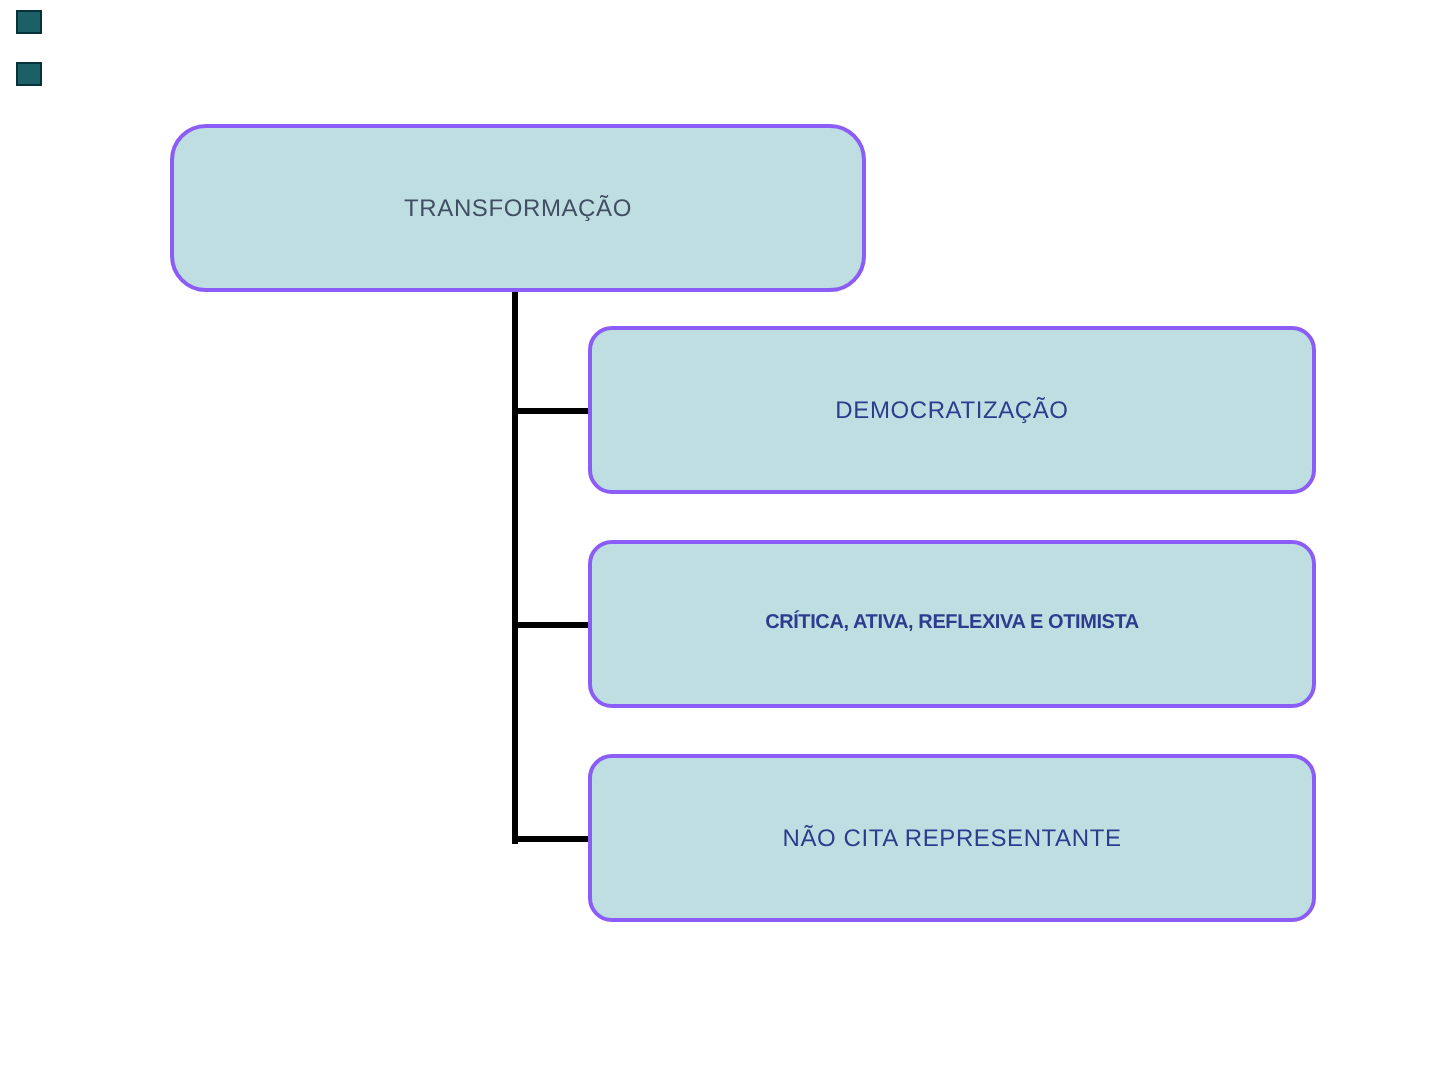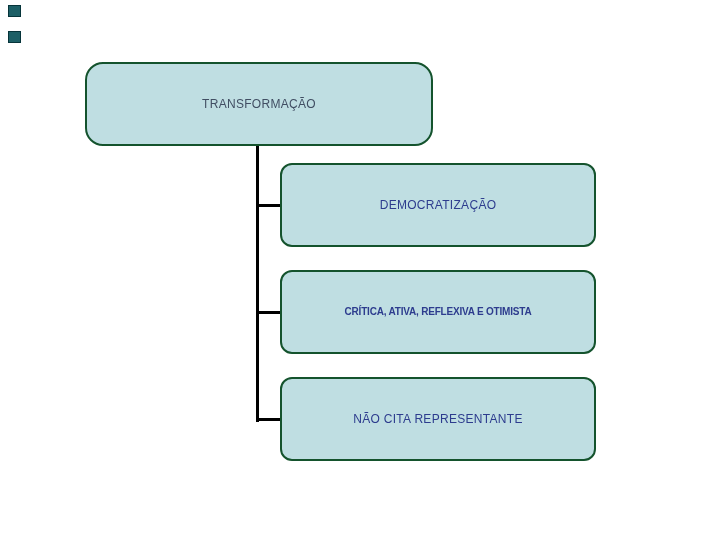--- a/index.html
+++ b/index.html
@@ -23,36 +23,36 @@
     border: 1px solid #06343a;
     box-sizing: border-box;
   }
   .marker.m1 { left: 8px; top: 5px; }
   .marker.m2 { left: 8px; top: 31px; }
 
   .node {
     position: absolute;
     box-sizing: border-box;
     background: #bfdee2;
-    border: 2px solid #14532d;
+    border: 2px solid #8b5cf6;
     display: flex;
     align-items: center;
     justify-content: center;
     text-align: center;
   }
   .node-root {
     left: 85px;
     top: 62px;
     width: 348px;
     height: 84px;
     border-radius: 18px;
   }
   .node-child {
-    left: 280px;
-    width: 316px;
+    left: 294px;
+    width: 364px;
     height: 84px;
     border-radius: 12px;
   }
   .node-child.c1 { top: 163px; }
   .node-child.c2 { top: 270px; align-items: center; }
   .node-child.c3 { top: 377px; text-align: right; }
 
   .node-label {
     font-size: 12px;
     letter-spacing: 0.3px;

